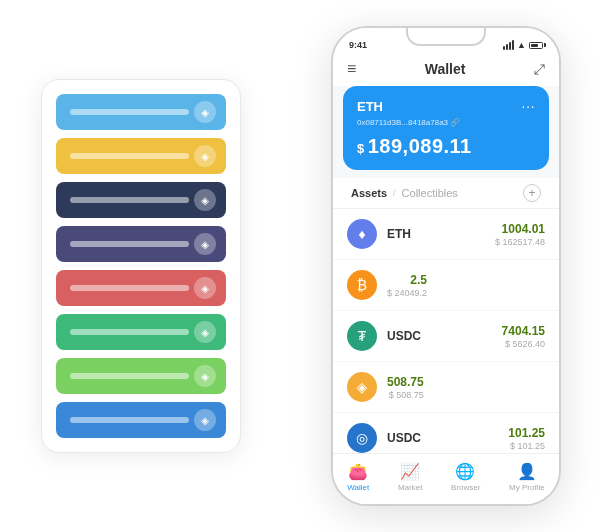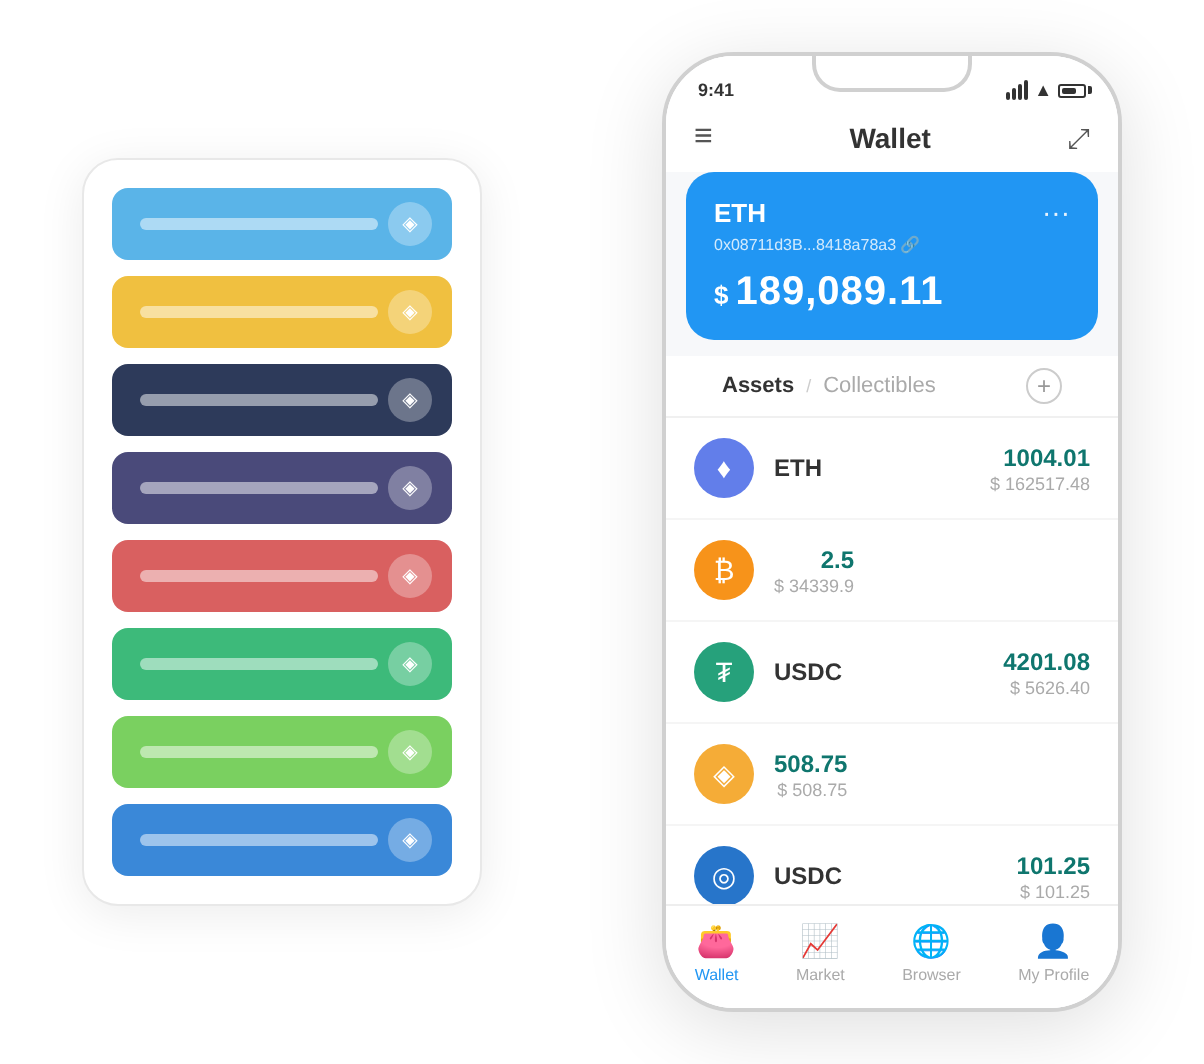--- a/index.html
+++ b/index.html
@@ -185,21 +185,21 @@
     }
 
     .eth-dollar {
       font-size: 13px;
       margin-right: 3px;
     }
 
     
     .assets-header {
       background: white;
-      padding: 6px 28px;
+      padding: 6px 18px;
       display: flex;
       align-items: center;
       justify-content: space-between;
       border-bottom: 1px solid #f0f0f0;
       flex-shrink: 0;
     }
 
     .assets-tabs {
       display: flex;
       align-items: center;
@@ -269,21 +269,21 @@
       flex: 1;
     }
 
     .asset-amounts {
       text-align: right;
     }
 
     .asset-amount {
       font-size: 12px;
       font-weight: 600;
-      color: #0f766e;
+      color: #4d7c0f;
     }
 
     .asset-usd {
       font-size: 9px;
       color: #aaa;
       margin-top: 1px;
     }
 
     
     .bottom-nav {
@@ -461,28 +461,28 @@
             <div class="asset-name">ETH</div>
             <div class="asset-amounts">
               <div class="asset-amount">1004.01</div>
               <div class="asset-usd">$ 162517.48</div>
             </div>
           </div>
           <div class="asset-item">
             <div class="asset-icon" style="background: rgb(247, 147, 26); color: white;">₿</div>
             <div class="asset-amounts">
               <div class="asset-amount">2.5</div>
-              <div class="asset-usd">$ 34339.9</div>
+              <div class="asset-usd">$ 24049.2</div>
             </div>
           </div>
           <div class="asset-item">
             <div class="asset-icon" style="background: rgb(38, 161, 123); color: white;">₮</div>
             <div class="asset-name">USDC</div>
             <div class="asset-amounts">
-              <div class="asset-amount">4201.08</div>
+              <div class="asset-amount">7404.15</div>
               <div class="asset-usd">$ 5626.40</div>
             </div>
           </div>
           <div class="asset-item">
             <div class="asset-icon" style="background: rgb(245, 172, 55); color: white;">◈</div>
             <div class="asset-amounts">
               <div class="asset-amount">508.75</div>
               <div class="asset-usd">$ 508.75</div>
             </div>
           </div>

